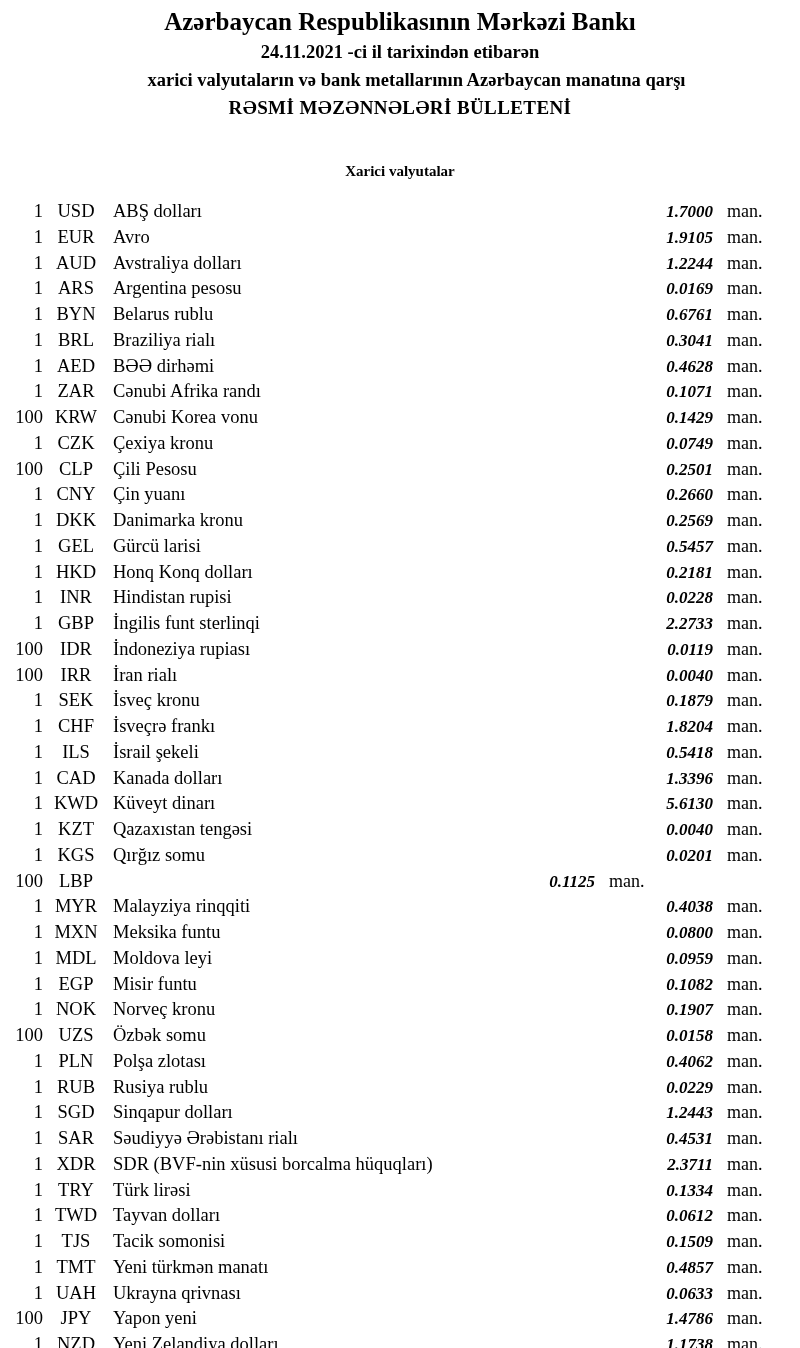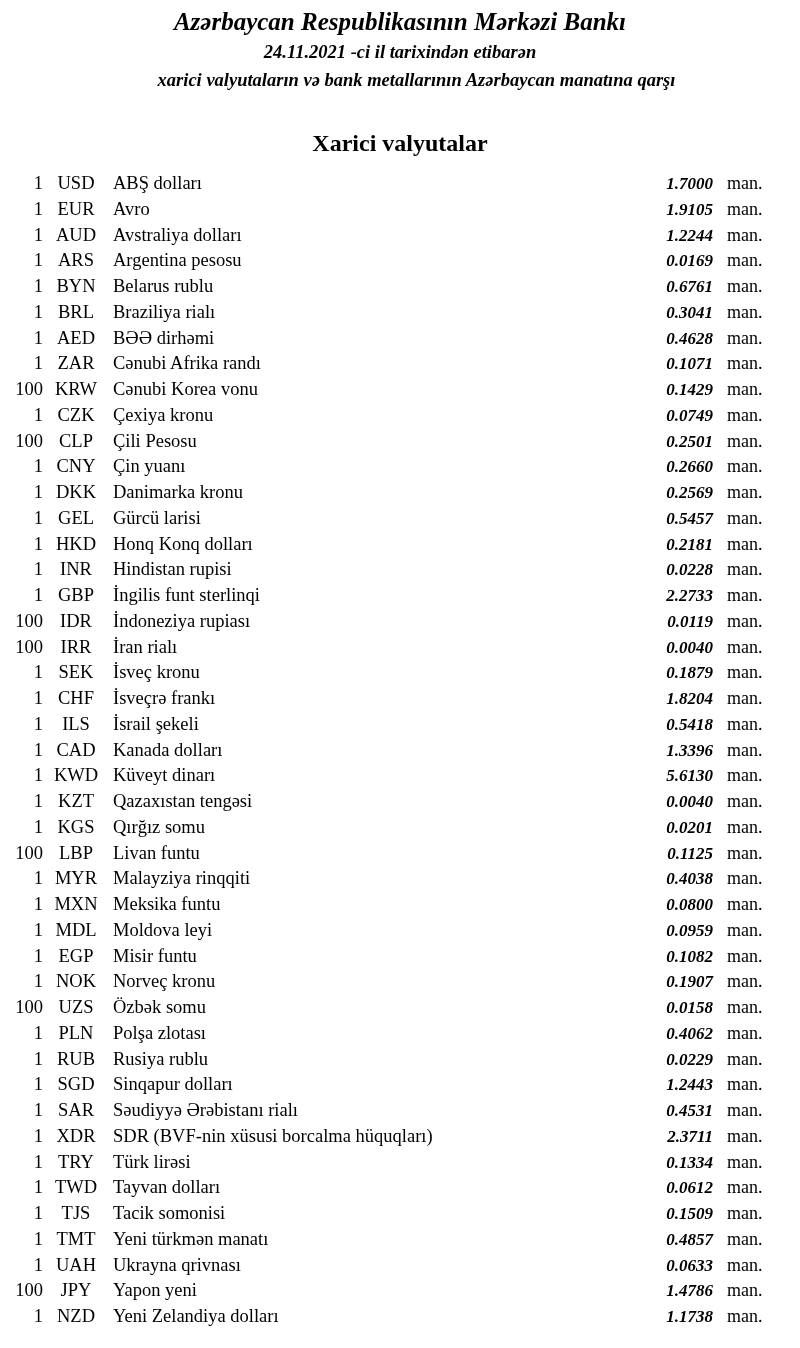--- a/index.html
+++ b/index.html
@@ -2,26 +2,26 @@
 <html lang="az"><head>
 <meta charset="utf-8">
 <style>
   * { margin:0; padding:0; box-sizing:border-box; }
   html, body {
     width:800px; height:1348px;
     background:#ffffff; color:#000000;
     font-family:"Liberation Serif", serif;
     overflow:hidden;
   }
-  .header { padding-top:6px; text-align:center;font-style:italic; }
+  .header { padding-top:6px; text-align:center; }
   .bank-name { font-size:25px; font-weight:700; line-height:32px; }
   .date-line { font-size:18.5px; font-weight:700; line-height:28px; }
   .subject-line { font-size:18.5px; font-weight:700; line-height:28px;padding-left:33px; }
   .bulletin-title { font-size:19px; font-weight:700; line-height:28px; letter-spacing:0.4px; }
-  .section-title { margin-top:38px; text-align:center; font-size:24px; font-weight:700; line-height:22px; }
+  .section-title { margin-top:38px; text-align:center; font-size:15px; font-weight:700; line-height:22px; }
   .rates-table { margin-top:9px; }
   .rate-row {
     display:grid;
     grid-template-columns:43px 66px 1fr 118px 87px;
     height:25.75px; line-height:25.75px;
     align-items:baseline;
   }
   .cell { white-space:nowrap; overflow:visible; }
   .qty  { text-align:right;  font-size:18.5px; }
   .code { text-align:center; font-size:18.5px; }
@@ -29,20 +29,21 @@
   .rate { text-align:right; font-size:17px; font-weight:700; font-style:italic; }
   .unit { text-align:left; padding-left:14px; font-size:18px;margin-top:8px; }
 </style>
 </head>
 <body>
 
 <div class="header">
   <div class="bank-name">Azərbaycan Respublikasının Mərkəzi Bankı</div>
   <div class="date-line">24.11.2021 -ci il tarixindən etibarən</div>
   <div class="subject-line">xarici valyutaların və bank metallarının Azərbaycan manatına qarşı</div>
+  <div class="bulletin-title">RƏSMİ MƏZƏNNƏLƏRİ BÜLLETENİ</div>
 </div>
 
 <div class="section-title">Xarici valyutalar</div>
 
 <div class="rates-table">
   <div class="rate-row">
     <span class="cell qty">1</span>
     <span class="cell code">USD</span>
     <span class="cell name">ABŞ dolları</span>
     <span class="cell rate">1.7000</span>
@@ -245,21 +246,20 @@
     <span class="cell qty">1</span>
     <span class="cell code">KGS</span>
     <span class="cell name">Qırğız somu</span>
     <span class="cell rate">0.0201</span>
     <span class="cell unit">man.</span>
   </div>
 
   <div class="rate-row">
     <span class="cell qty">100</span>
     <span class="cell code">LBP</span>
-    <span class="cell name">Livan funtu</span>
     <span class="cell rate">0.1125</span>
     <span class="cell unit">man.</span>
   </div>
 
   <div class="rate-row">
     <span class="cell qty">1</span>
     <span class="cell code">MYR</span>
     <span class="cell name">Malayziya rinqqiti</span>
     <span class="cell rate">0.4038</span>
     <span class="cell unit">man.</span>

